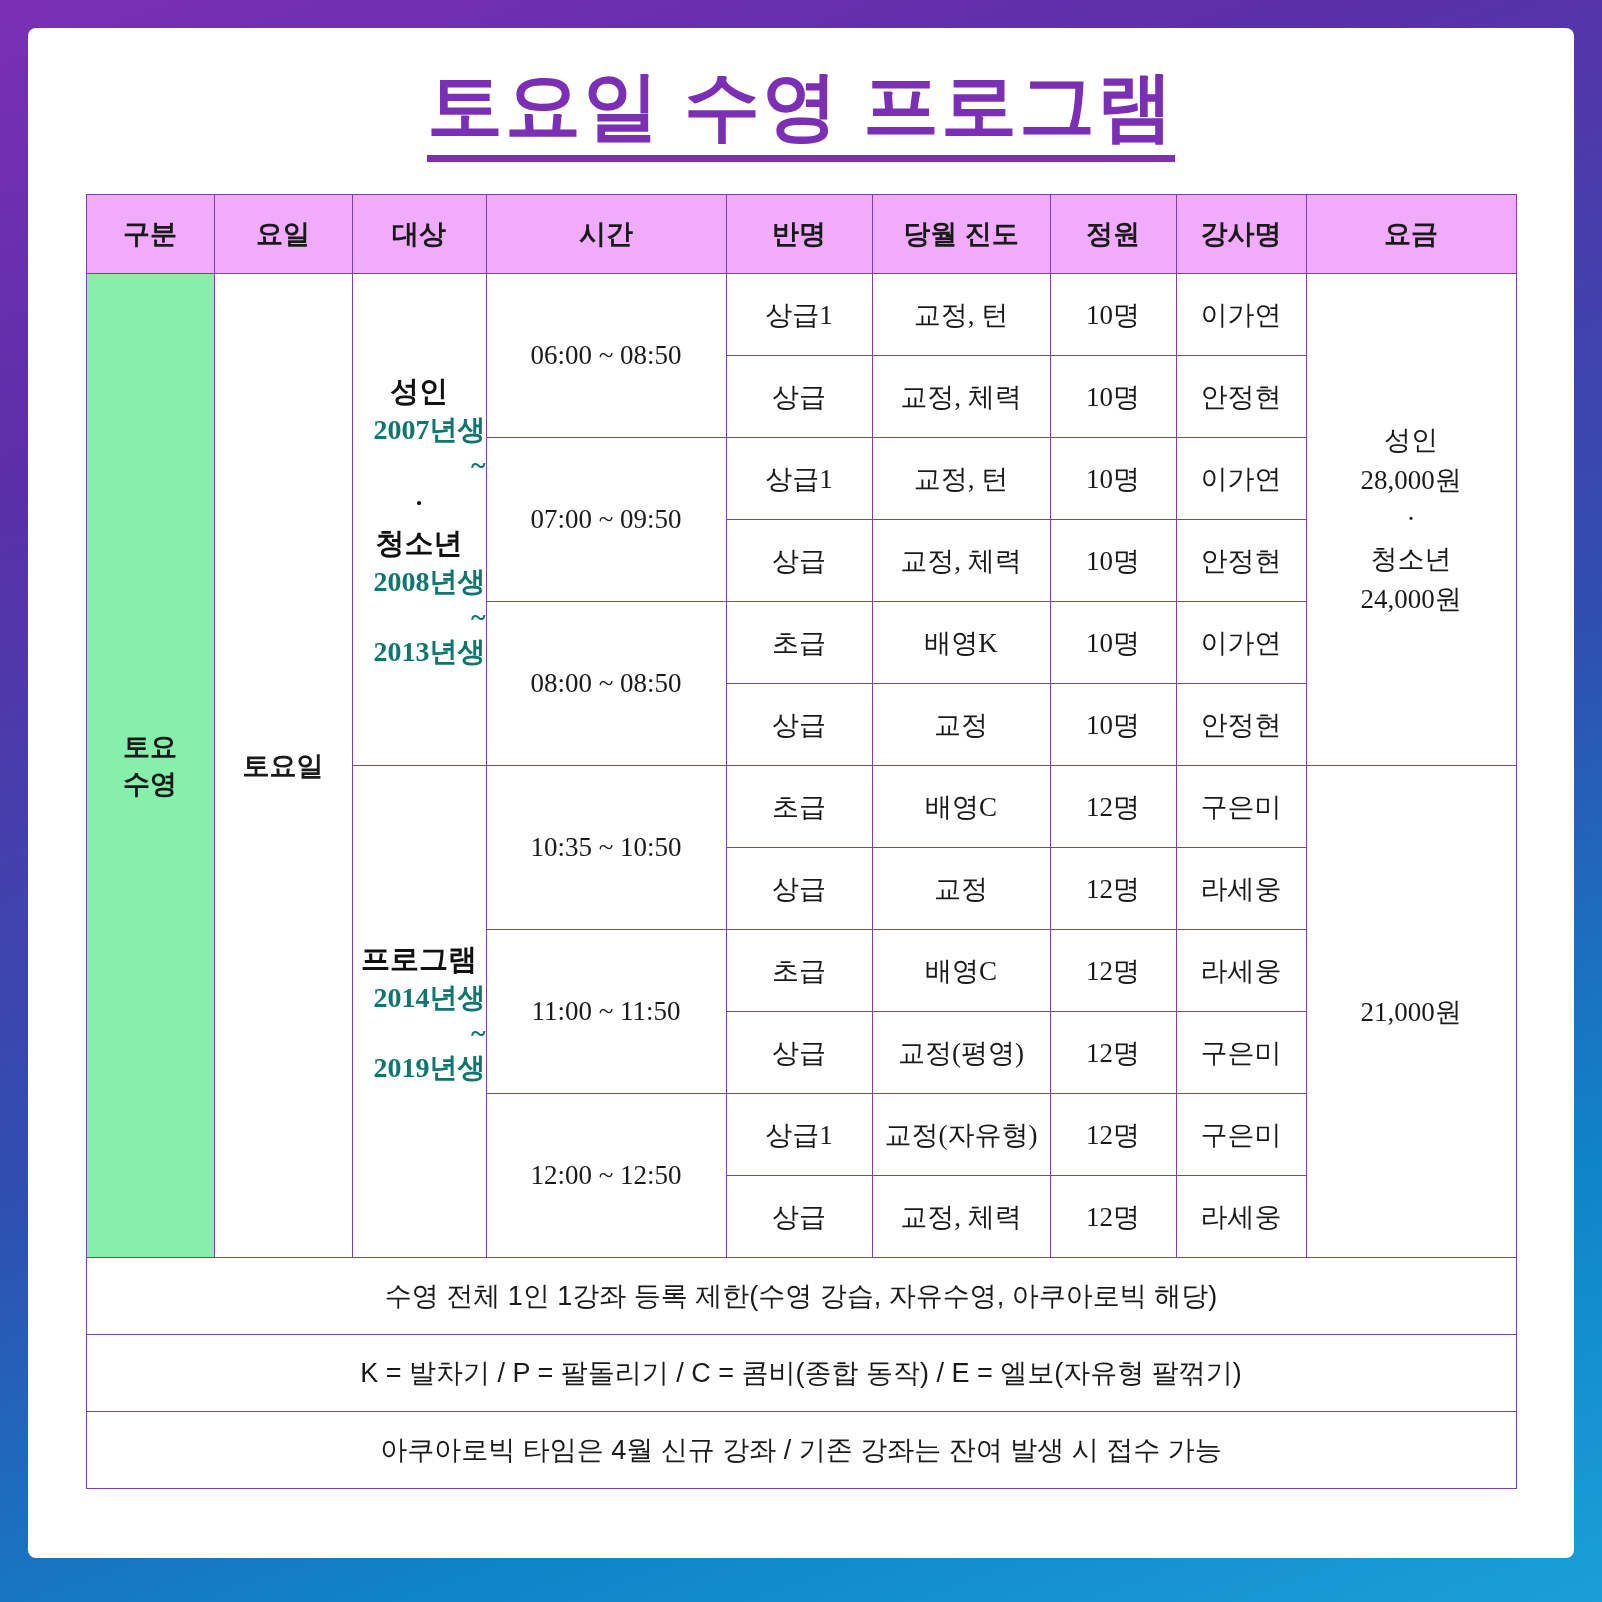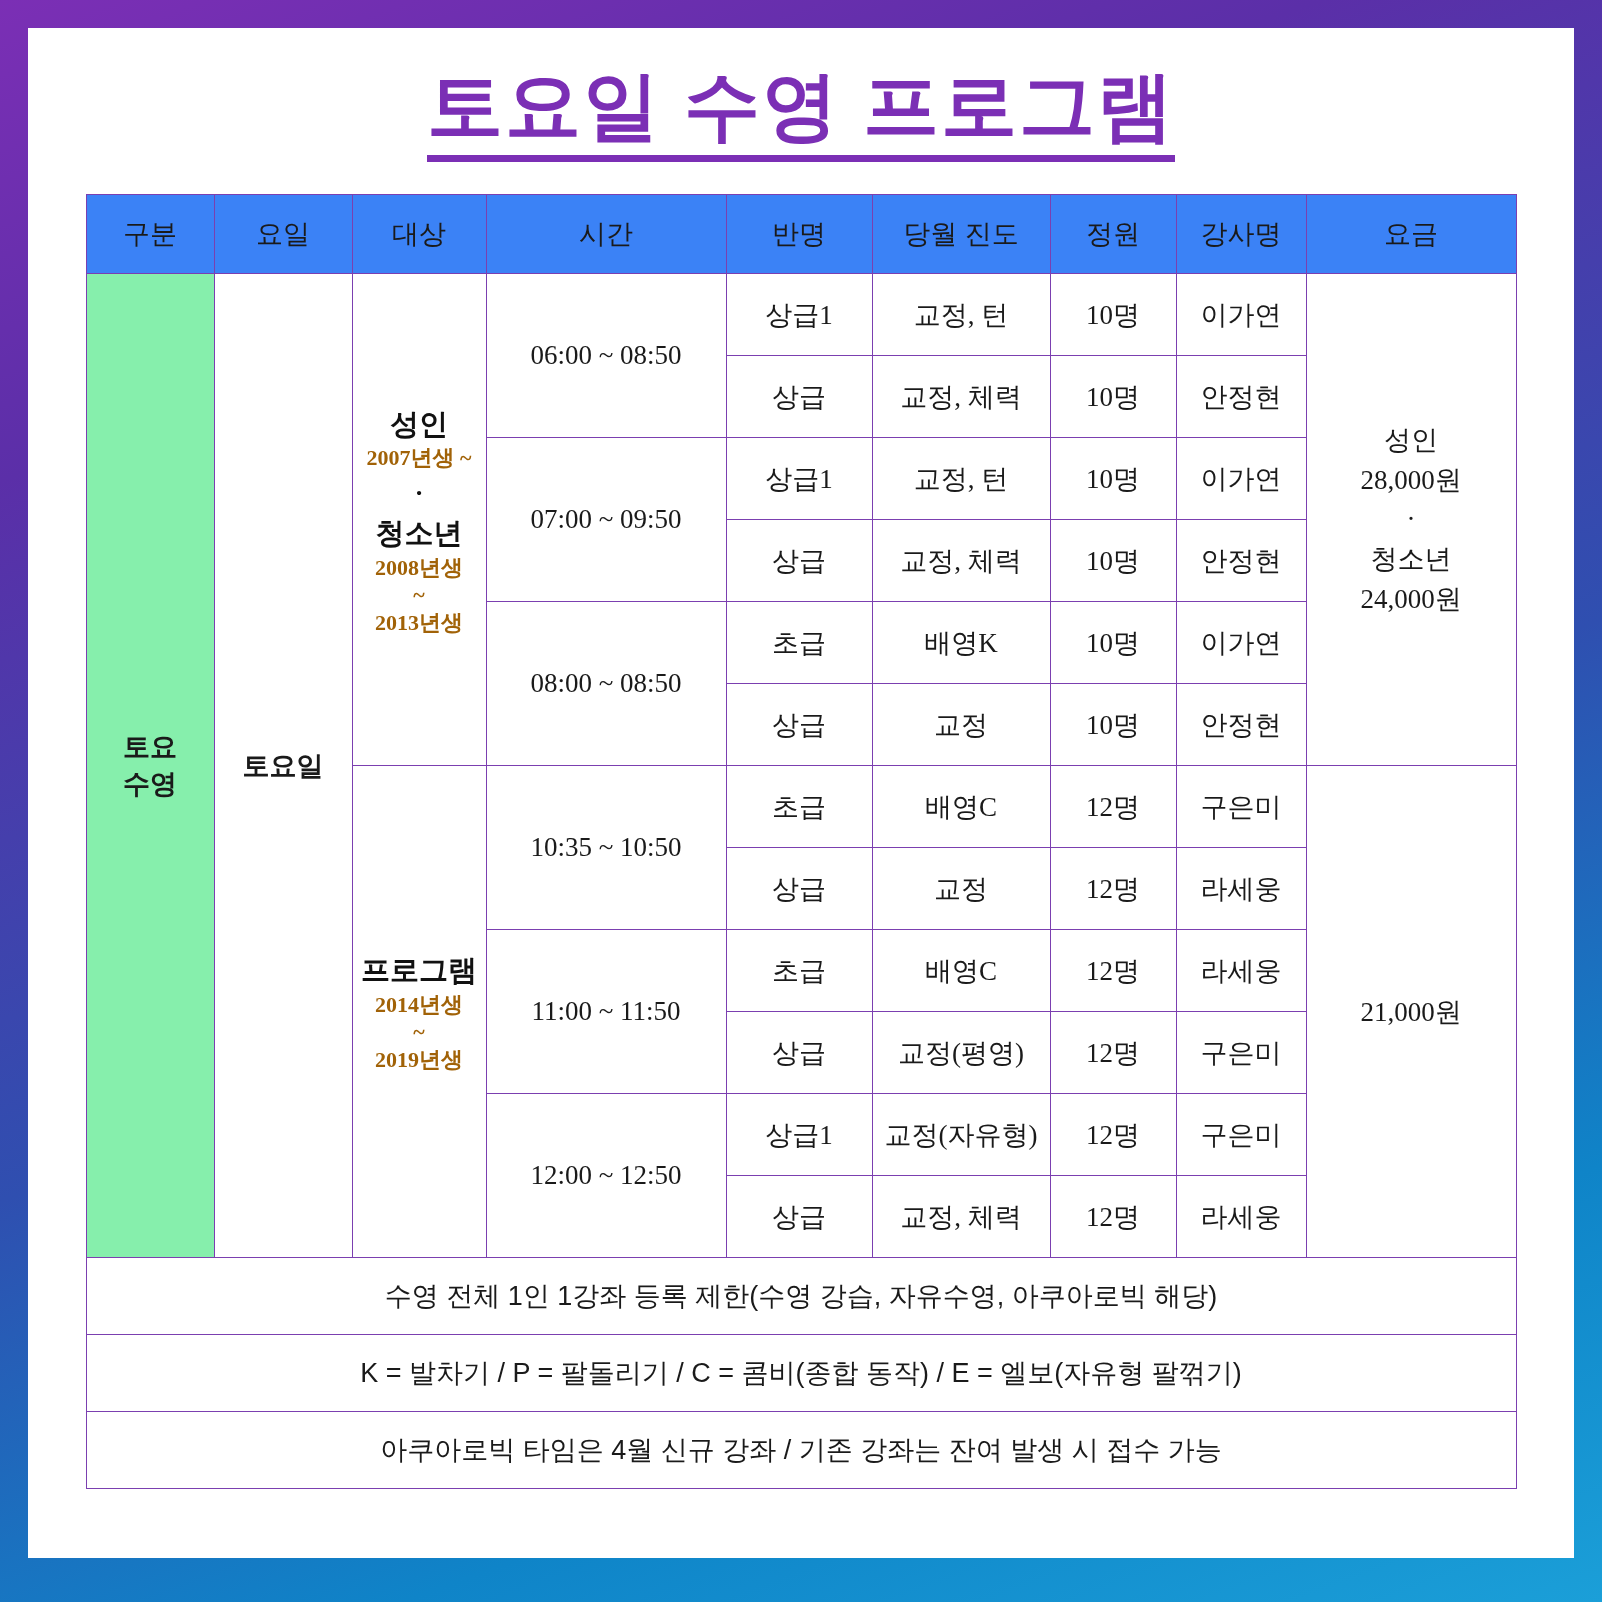--- a/index.html
+++ b/index.html
@@ -14,20 +14,21 @@
     overflow: hidden;
   }
   .page {
     position: absolute;
     left: 28px;
     top: 28px;
     width: 1546px;
     height: 1530px;
     background: #ffffff;
     box-sizing: border-box;
+    border-radius: 8px;
   }
   .title-wrap {
     text-align: center;
     padding-top: 34px;
   }
   .title {
     display: inline-block;
     font-size: 76px;
     font-weight: bold;
     color: #7b2fb5;
@@ -44,22 +45,22 @@
   }
   table.sched td, table.sched th {
     border: 1px solid #7b3fb0;
     text-align: center;
     vertical-align: middle;
     color: #1a1a1a;
     font-size: 27px;
     padding: 0;
   }
   thead th {
-    background: #3b82f6;
-    font-weight: normal;
+    background: #f0abfc;
+    font-weight: bold;
     height: 78px;
     font-size: 28px;
     color: #111;
   }
   .col-gubun { width: 128px; }
   .col-yoil  { width: 138px; }
   .col-daesang { width: 134px; }
   .col-sigan { width: 240px; }
   .col-banmyeong { width: 146px; }
   .col-jindo { width: 178px; }
@@ -81,25 +82,26 @@
     font-weight: bold;
     line-height: 1.4;
     padding: 6px 2px;
   }
   .cell-target .main {
     font-size: 29px;
     color: #111;
     display: block;
   }
   .cell-target .sub {
-    font-size: 22px;
-    color: #a16207;
+    font-size: 28px;
+    color: #0f766e;
     font-weight: bold;
     display: block;
     line-height: 1.25;
+    text-align: right;
   }
   .cell-target .dot {
     display: block;
     font-size: 26px;
     color: #111;
     line-height: 1.6;
   }
   .cell-time {
     font-size: 31px;
     letter-spacing: 0px;

